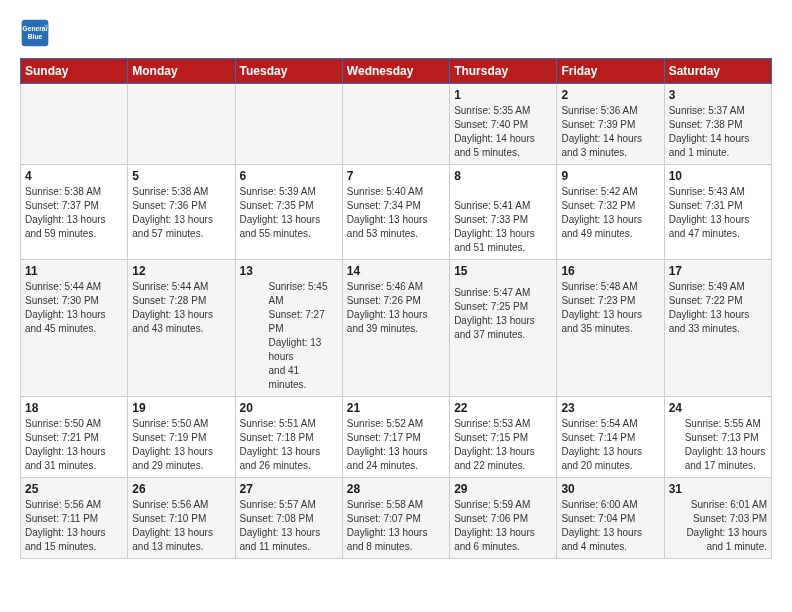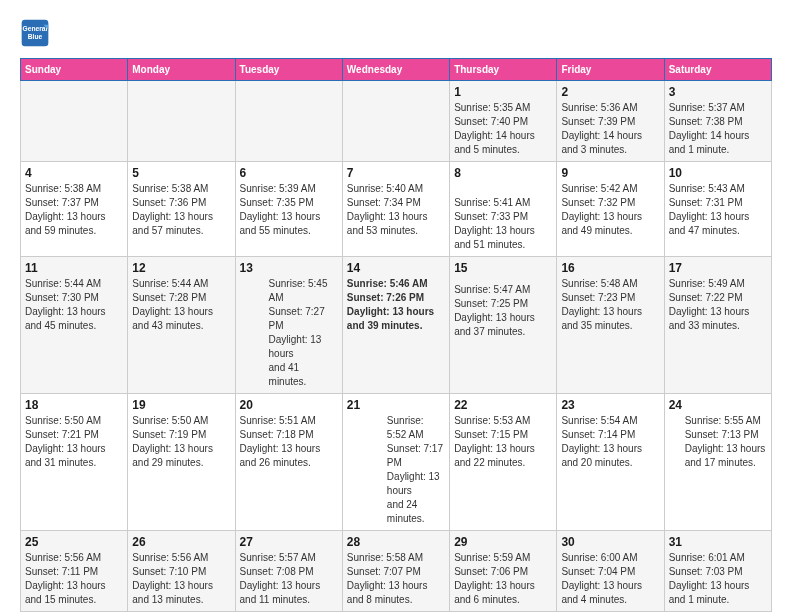--- a/index.html
+++ b/index.html
@@ -41,23 +41,23 @@
     .subtitle {
       font-size: 15px;
       color: #333;
     }
     table {
       width: 100%;
       border-collapse: collapse;
       table-layout: fixed;
     }
     thead tr th {
-      background-color: #ec4899;
+      background-color: #b91c1c;
       color: #fff;
-      font-size: 10px;
+      font-size: 12px;
       font-weight: bold;
       padding: 5px 4px;
       text-align: left;
       border: 1px solid #2a6db5;
     }
     tbody tr td {
       border: 1px solid #ccc;
       vertical-align: top;
       padding: 4px 4px;
       font-size: 9.5px;
@@ -218,21 +218,21 @@
           </td>
           <td>
             <span class="day-num">13</span>
             <div class="day-info" style="white-space: pre-line; margin-left: 29px;">Sunrise: 5:45 AM
 Sunset: 7:27 PM
 Daylight: 13 hours
 and 41 minutes.</div>
           </td>
           <td>
             <span class="day-num">14</span>
-            <div class="day-info" style="white-space: pre-line; font-weight: bold;">Sunrise: 5:46 AM
+            <div class="day-info" style="white-space: pre-line;">Sunrise: 5:46 AM
 Sunset: 7:26 PM
 Daylight: 13 hours
 and 39 minutes.</div>
           </td>
           <td>
             <span class="day-num">15</span>
             <div class="day-info" style="white-space: pre-line; margin-top: 8px;">Sunrise: 5:47 AM
 Sunset: 7:25 PM
 Daylight: 13 hours
 and 37 minutes.</div>
@@ -269,21 +269,21 @@
           </td>
           <td>
             <span class="day-num">20</span>
             <div class="day-info" style="white-space: pre-line;">Sunrise: 5:51 AM
 Sunset: 7:18 PM
 Daylight: 13 hours
 and 26 minutes.</div>
           </td>
           <td>
             <span class="day-num">21</span>
-            <div class="day-info" style="white-space: pre-line; margin-left: 40px;">Sunrise: 5:52 AM
+            <div class="day-info" style="white-space: pre-line;">Sunrise: 5:52 AM
 Sunset: 7:17 PM
 Daylight: 13 hours
 and 24 minutes.</div>
           </td>
           <td>
             <span class="day-num">22</span>
             <div class="day-info" style="white-space: pre-line;">Sunrise: 5:53 AM
 Sunset: 7:15 PM
 Daylight: 13 hours
 and 22 minutes.</div>
@@ -341,21 +341,21 @@
           </td>
           <td>
             <span class="day-num">30</span>
             <div class="day-info" style="white-space: pre-line;">Sunrise: 6:00 AM
 Sunset: 7:04 PM
 Daylight: 13 hours
 and 4 minutes.</div>
           </td>
           <td>
             <span class="day-num">31</span>
-            <div class="day-info" style="white-space: pre-line;">Sunrise: 6:01 AM
+            <div class="day-info" style="white-space: pre-line; text-align: right;">Sunrise: 6:01 AM
 Sunset: 7:03 PM
 Daylight: 13 hours
 and 1 minute.</div>
           </td>
         </tr>
       </tbody>
   </table>
 </div>
 
 </body></html>

